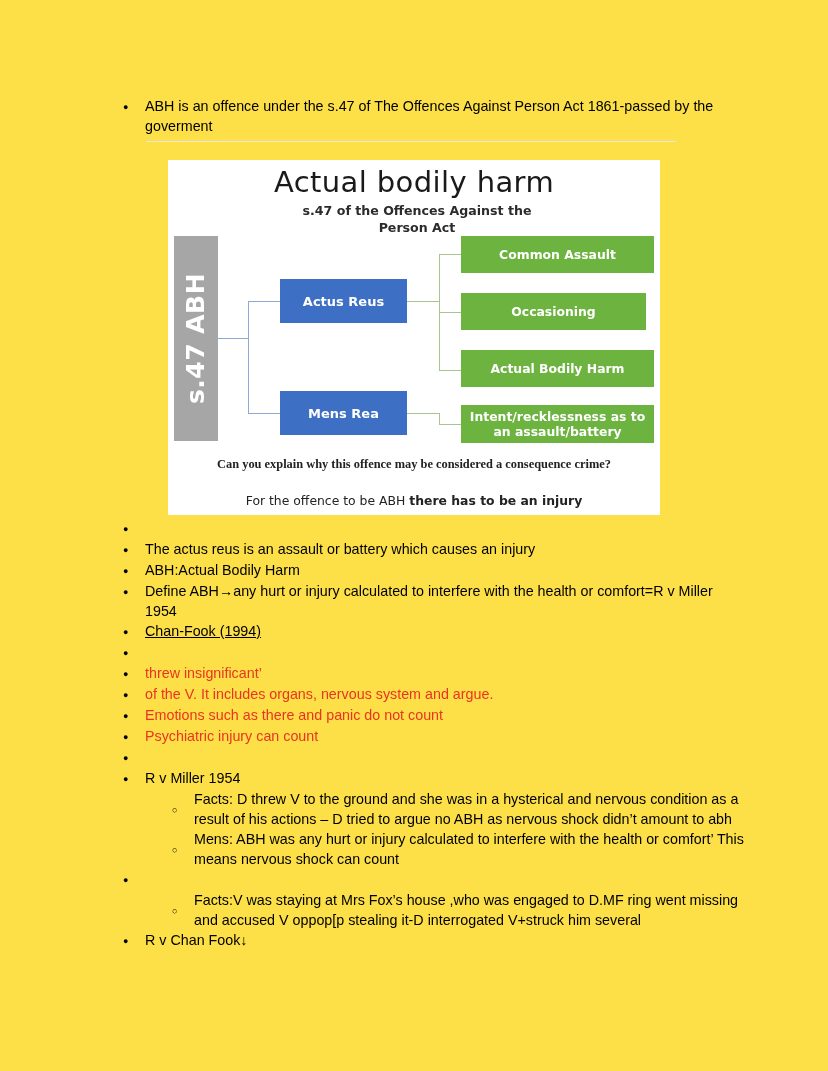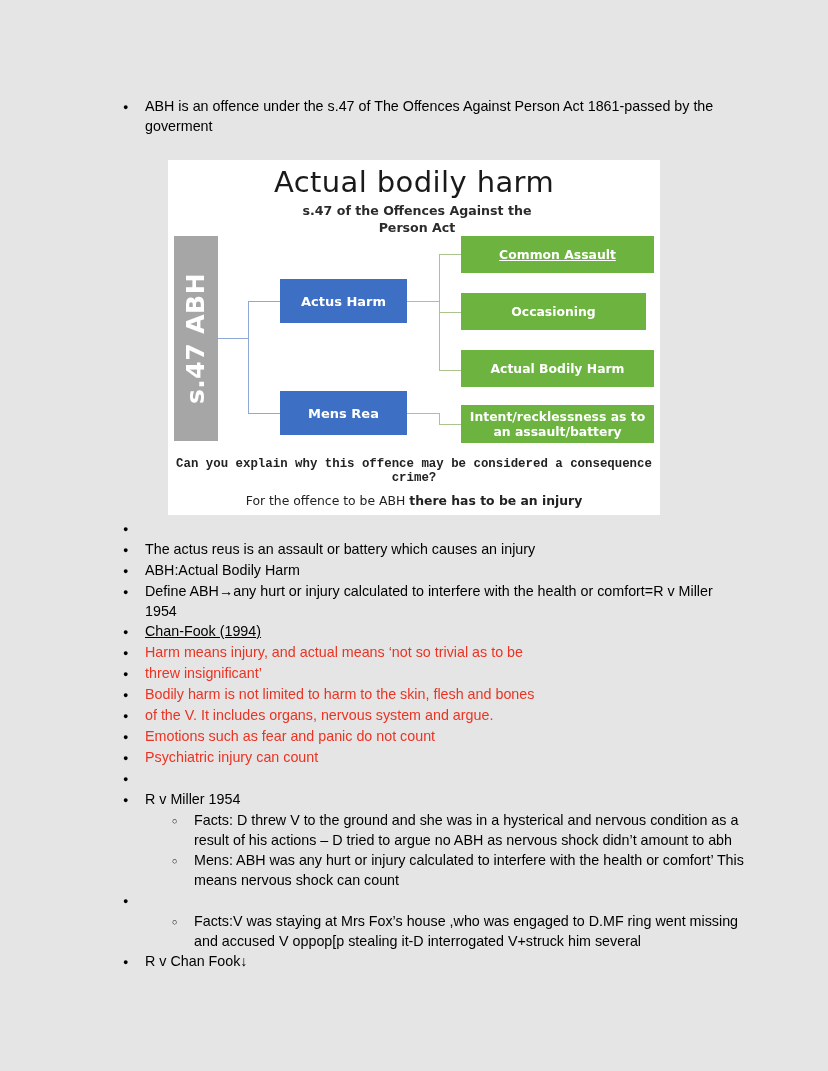--- a/index.html
+++ b/index.html
@@ -8,21 +8,21 @@
     background: #ffffff;
   }
   body {
     font-family: "Liberation Sans", sans-serif;
     color: #000000;
   }
   .page {
     position: relative;
     width: 828px;
     height: 1071px;
-    background: #e5e5e5;
+    background: #fde047;
     overflow: hidden;
   }
 
   
   .doc {
     position: absolute;
     left: 0;
     top: 0;
     width: 828px;
   }
@@ -43,21 +43,21 @@
     line-height: 20px;
     color: #000;
   }
   .marker.disc::before { content: "\25CF"; font-size: 9px; }
   .marker.circ::before { content: "\25CB"; font-size: 9px; }
   .btext { flex: 1 1 auto; }
   .btext.underline { text-decoration: underline; }
   .red { color: #ea3323; }
 
   .lvl1 { margin-left: 123px; padding-right: 90px; }
-  .lvl2 { margin-left: 172px; padding-right: 75px; }
+  .lvl2 { margin-left: 172px; padding-right: 75px; align-items: center; }
 
   .empty-row { height: 20px; }
 
   hr.rule {
     border: none;
     border-top: 1px solid #e6e6e6;
     margin: 0;
   }
 
   
@@ -135,21 +135,21 @@
   .conn.h { height: 1px; background: #8ea9d6; }
   .conn.v { width: 1px; background: #8ea9d6; }
   .conn.gh { height: 1px; background: #a9c48c; }
   .conn.gv { width: 1px; background: #a9c48c; }
 
   .slide-q {
     position: absolute;
     left: 0; top: 297px;
     width: 492px;
     text-align: center;
-    font-family: Liberation Mono, monospace;
+    font-family: Liberation Serif, serif;
     font-size: 12.4px;
     font-weight: 700;
     color: #222;
   }
   .slide-note {
     position: absolute;
     left: 0; top: 333px;
     width: 492px;
     text-align: center;
     font-family: "DejaVu Sans", sans-serif;
@@ -183,37 +183,37 @@
       <div class="node root" style="left:6px;top:2px;width:44px;height:205px;">
         <span>s.47 ABH</span>
       </div>
 
       <div class="conn h" style="left:50px;top:104px;width:30px;"></div>
       <div class="conn v" style="left:80px;top:67px;height:112px;"></div>
       <div class="conn h" style="left:80px;top:67px;width:32px;"></div>
       <div class="conn h" style="left:80px;top:179px;width:32px;"></div>
 
       <div class="node blue" style="left:112px;top:45px;width:127px;height:44px;">
-        <span>Actus Harm</span>
+        <span>Actus Reus</span>
       </div>
       <div class="node blue" style="left:112px;top:157px;width:127px;height:44px;align-items:center;">
         <span>Mens Rea</span>
       </div>
 
       <div class="conn gh" style="left:239px;top:67px;width:32px;"></div>
       <div class="conn gv" style="left:271px;top:20px;height:116px;"></div>
       <div class="conn gh" style="left:271px;top:20px;width:22px;"></div>
       <div class="conn gh" style="left:271px;top:78px;width:22px;"></div>
       <div class="conn gh" style="left:271px;top:136px;width:22px;"></div>
 
       <div class="conn gh" style="left:239px;top:179px;width:32px;"></div>
       <div class="conn gv" style="left:271px;top:179px;height:11px;"></div>
       <div class="conn gh" style="left:271px;top:190px;width:22px;"></div>
 
-      <div class="node green" style="left:293px;top:2px;width:193px;height:37px;text-decoration:underline;">
+      <div class="node green" style="left:293px;top:2px;width:193px;height:37px;">
         <span>Common Assault</span>
       </div>
       <div class="node green" style="left:293px;top:59px;width:185px;height:37px;">
         <span>Occasioning</span>
       </div>
       <div class="node green" style="left:293px;top:116px;width:193px;height:37px;">
         <span>Actual Bodily Harm</span>
       </div>
       <div class="node green" style="left:293px;top:171px;width:193px;height:38px;">
         <span>Intent/recklessness as to an assault/battery</span>
@@ -245,37 +245,32 @@
       <div class="bullet-row lvl1">
         <span class="marker disc"></span>
         <span class="btext">Define ABH→any hurt or injury calculated to interfere with the health or comfort=R v Miller 1954</span>
       </div>
       <div class="bullet-row lvl1">
         <span class="marker disc"></span>
         <span class="btext underline">Chan-Fook (1994)</span>
       </div>
       <div class="bullet-row lvl1">
         <span class="marker disc"></span>
-        <span class="btext red">Harm means injury, and actual means ‘not so trivial as to be</span>
       </div>
       <div class="bullet-row lvl1">
         <span class="marker disc"></span>
         <span class="btext red">threw insignificant’</span>
       </div>
       <div class="bullet-row lvl1">
         <span class="marker disc"></span>
-        <span class="btext red">Bodily harm is not limited to harm to the skin, flesh and bones</span>
-      </div>
-      <div class="bullet-row lvl1">
-        <span class="marker disc"></span>
         <span class="btext red">of the V. It includes organs, nervous system and argue.</span>
       </div>
       <div class="bullet-row lvl1">
         <span class="marker disc"></span>
-        <span class="btext red">Emotions such as fear and panic do not count</span>
+        <span class="btext red">Emotions such as there and panic do not count</span>
       </div>
       <div class="bullet-row lvl1">
         <span class="marker disc"></span>
         <span class="btext red">Psychiatric injury can count</span>
       </div>
       <div class="bullet-row lvl1">
         <span class="marker disc"></span>
         <span class="btext empty-row"></span>
       </div>
       <div class="bullet-row lvl1">

